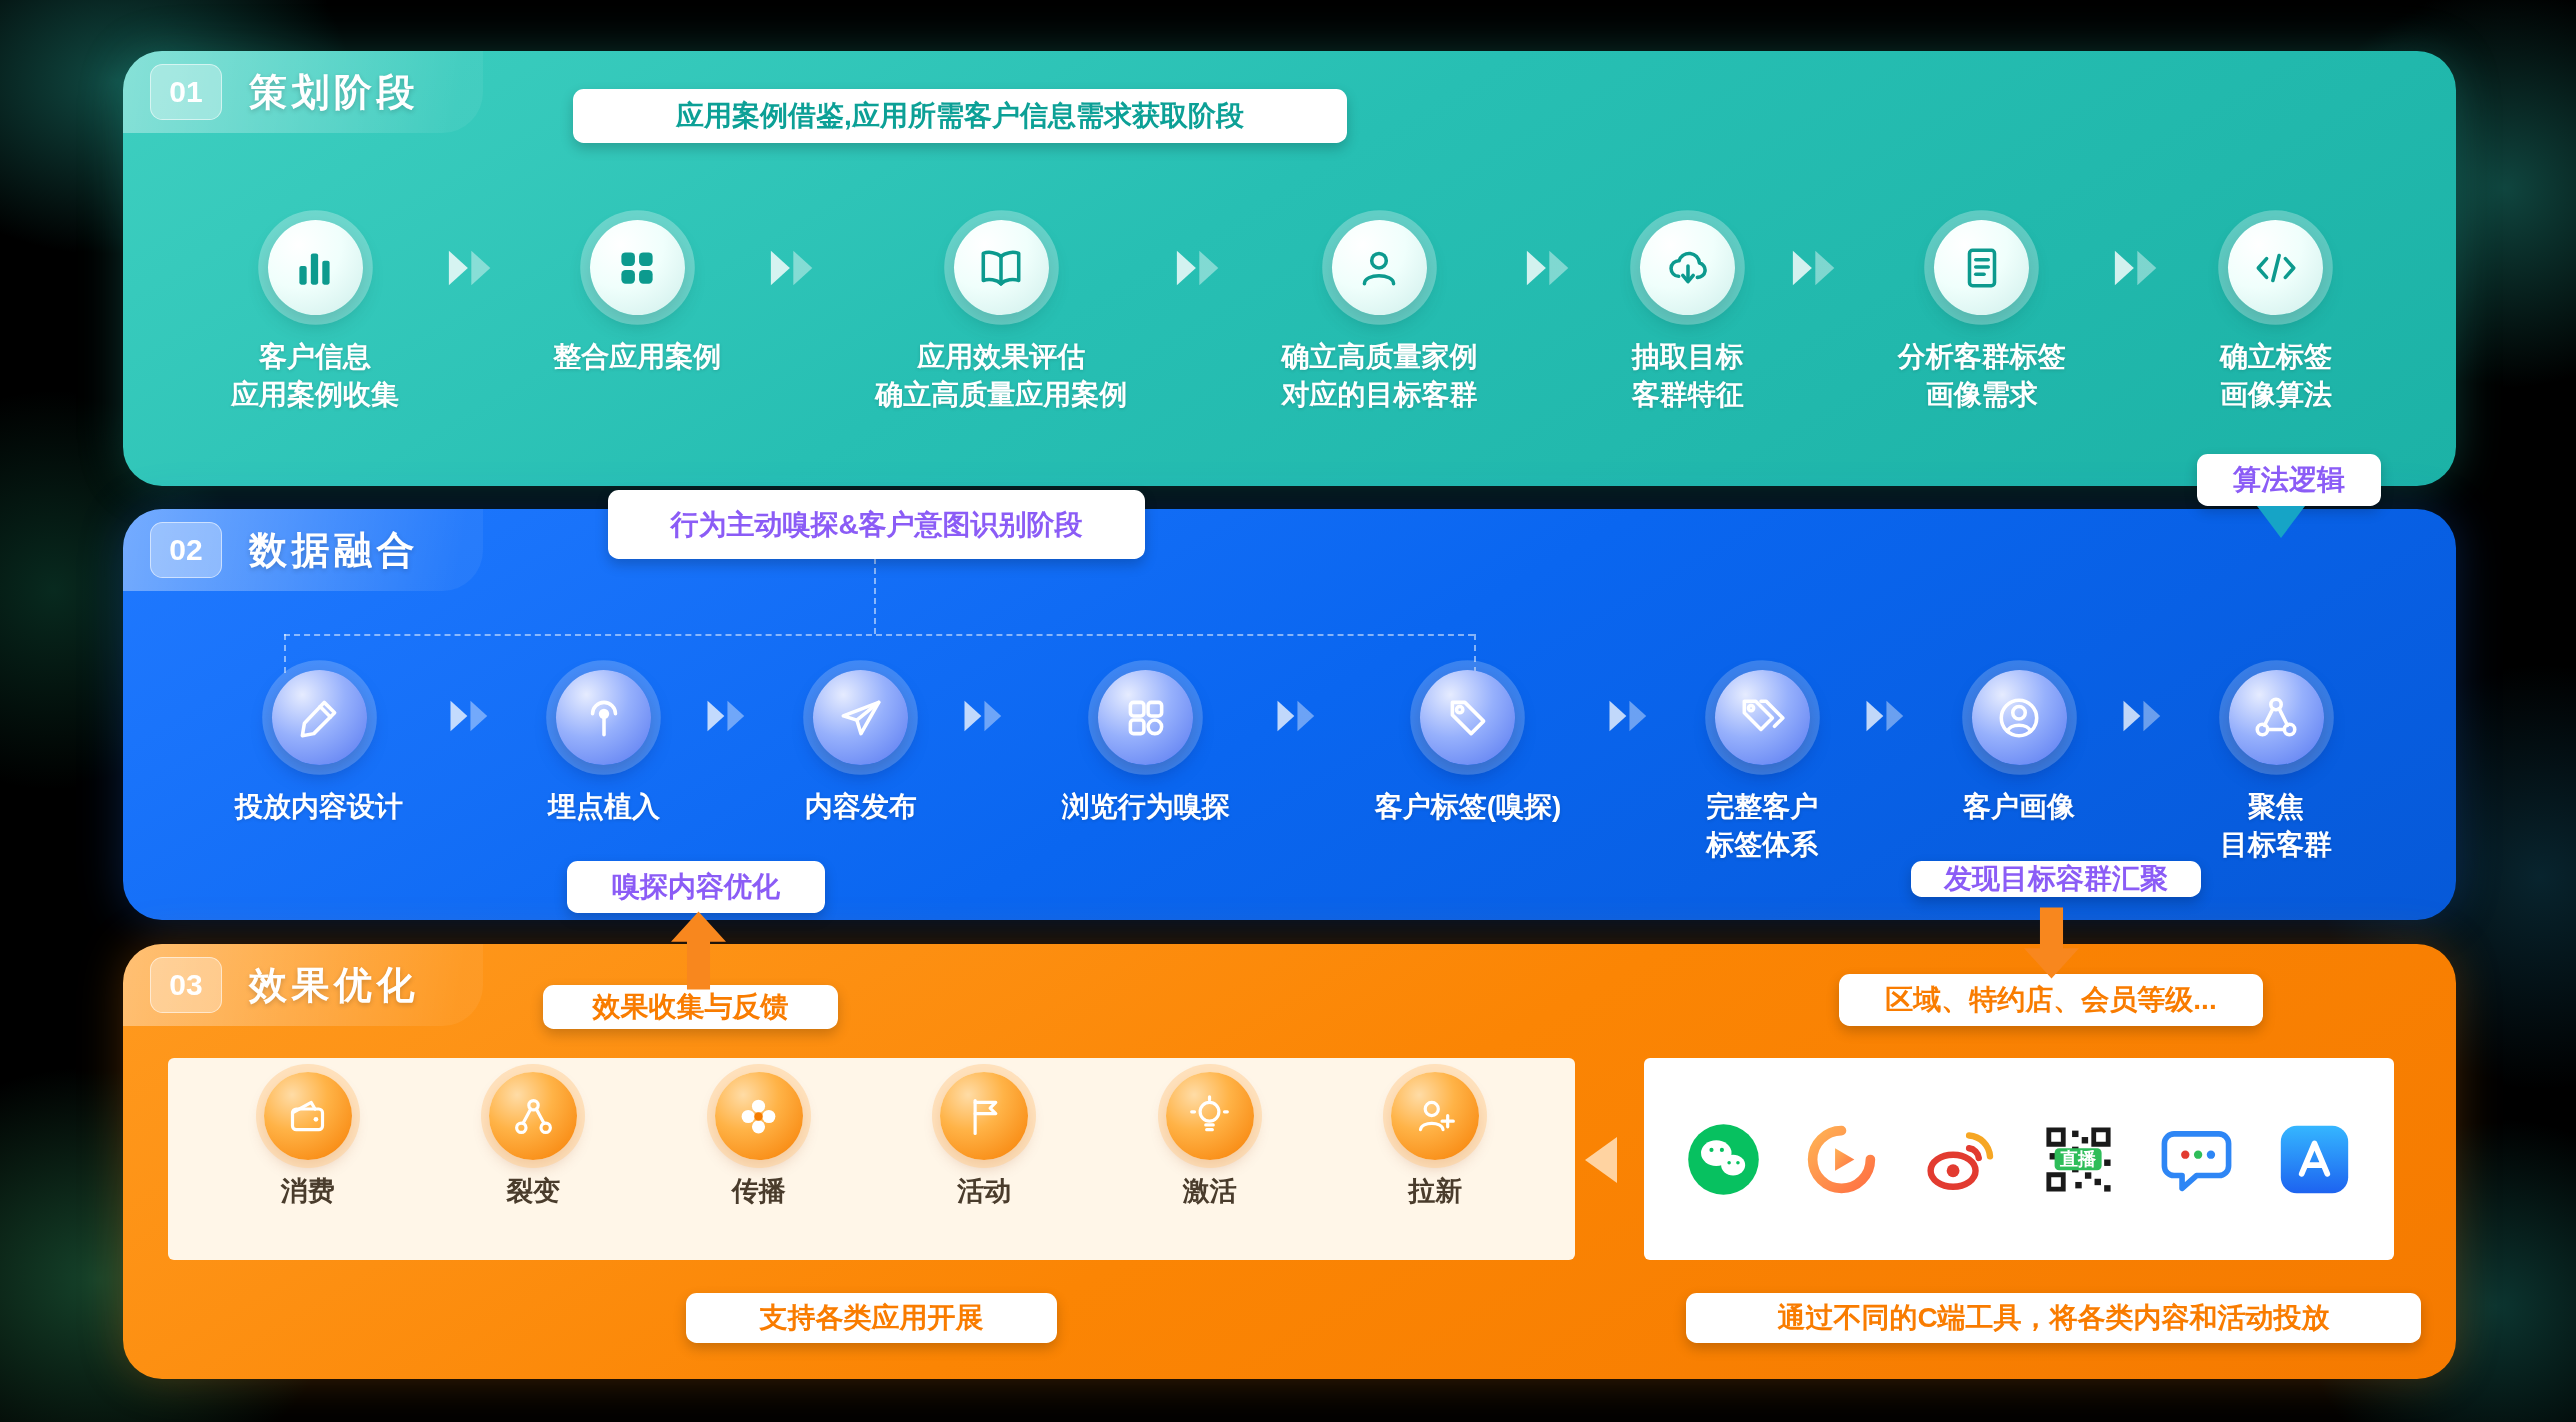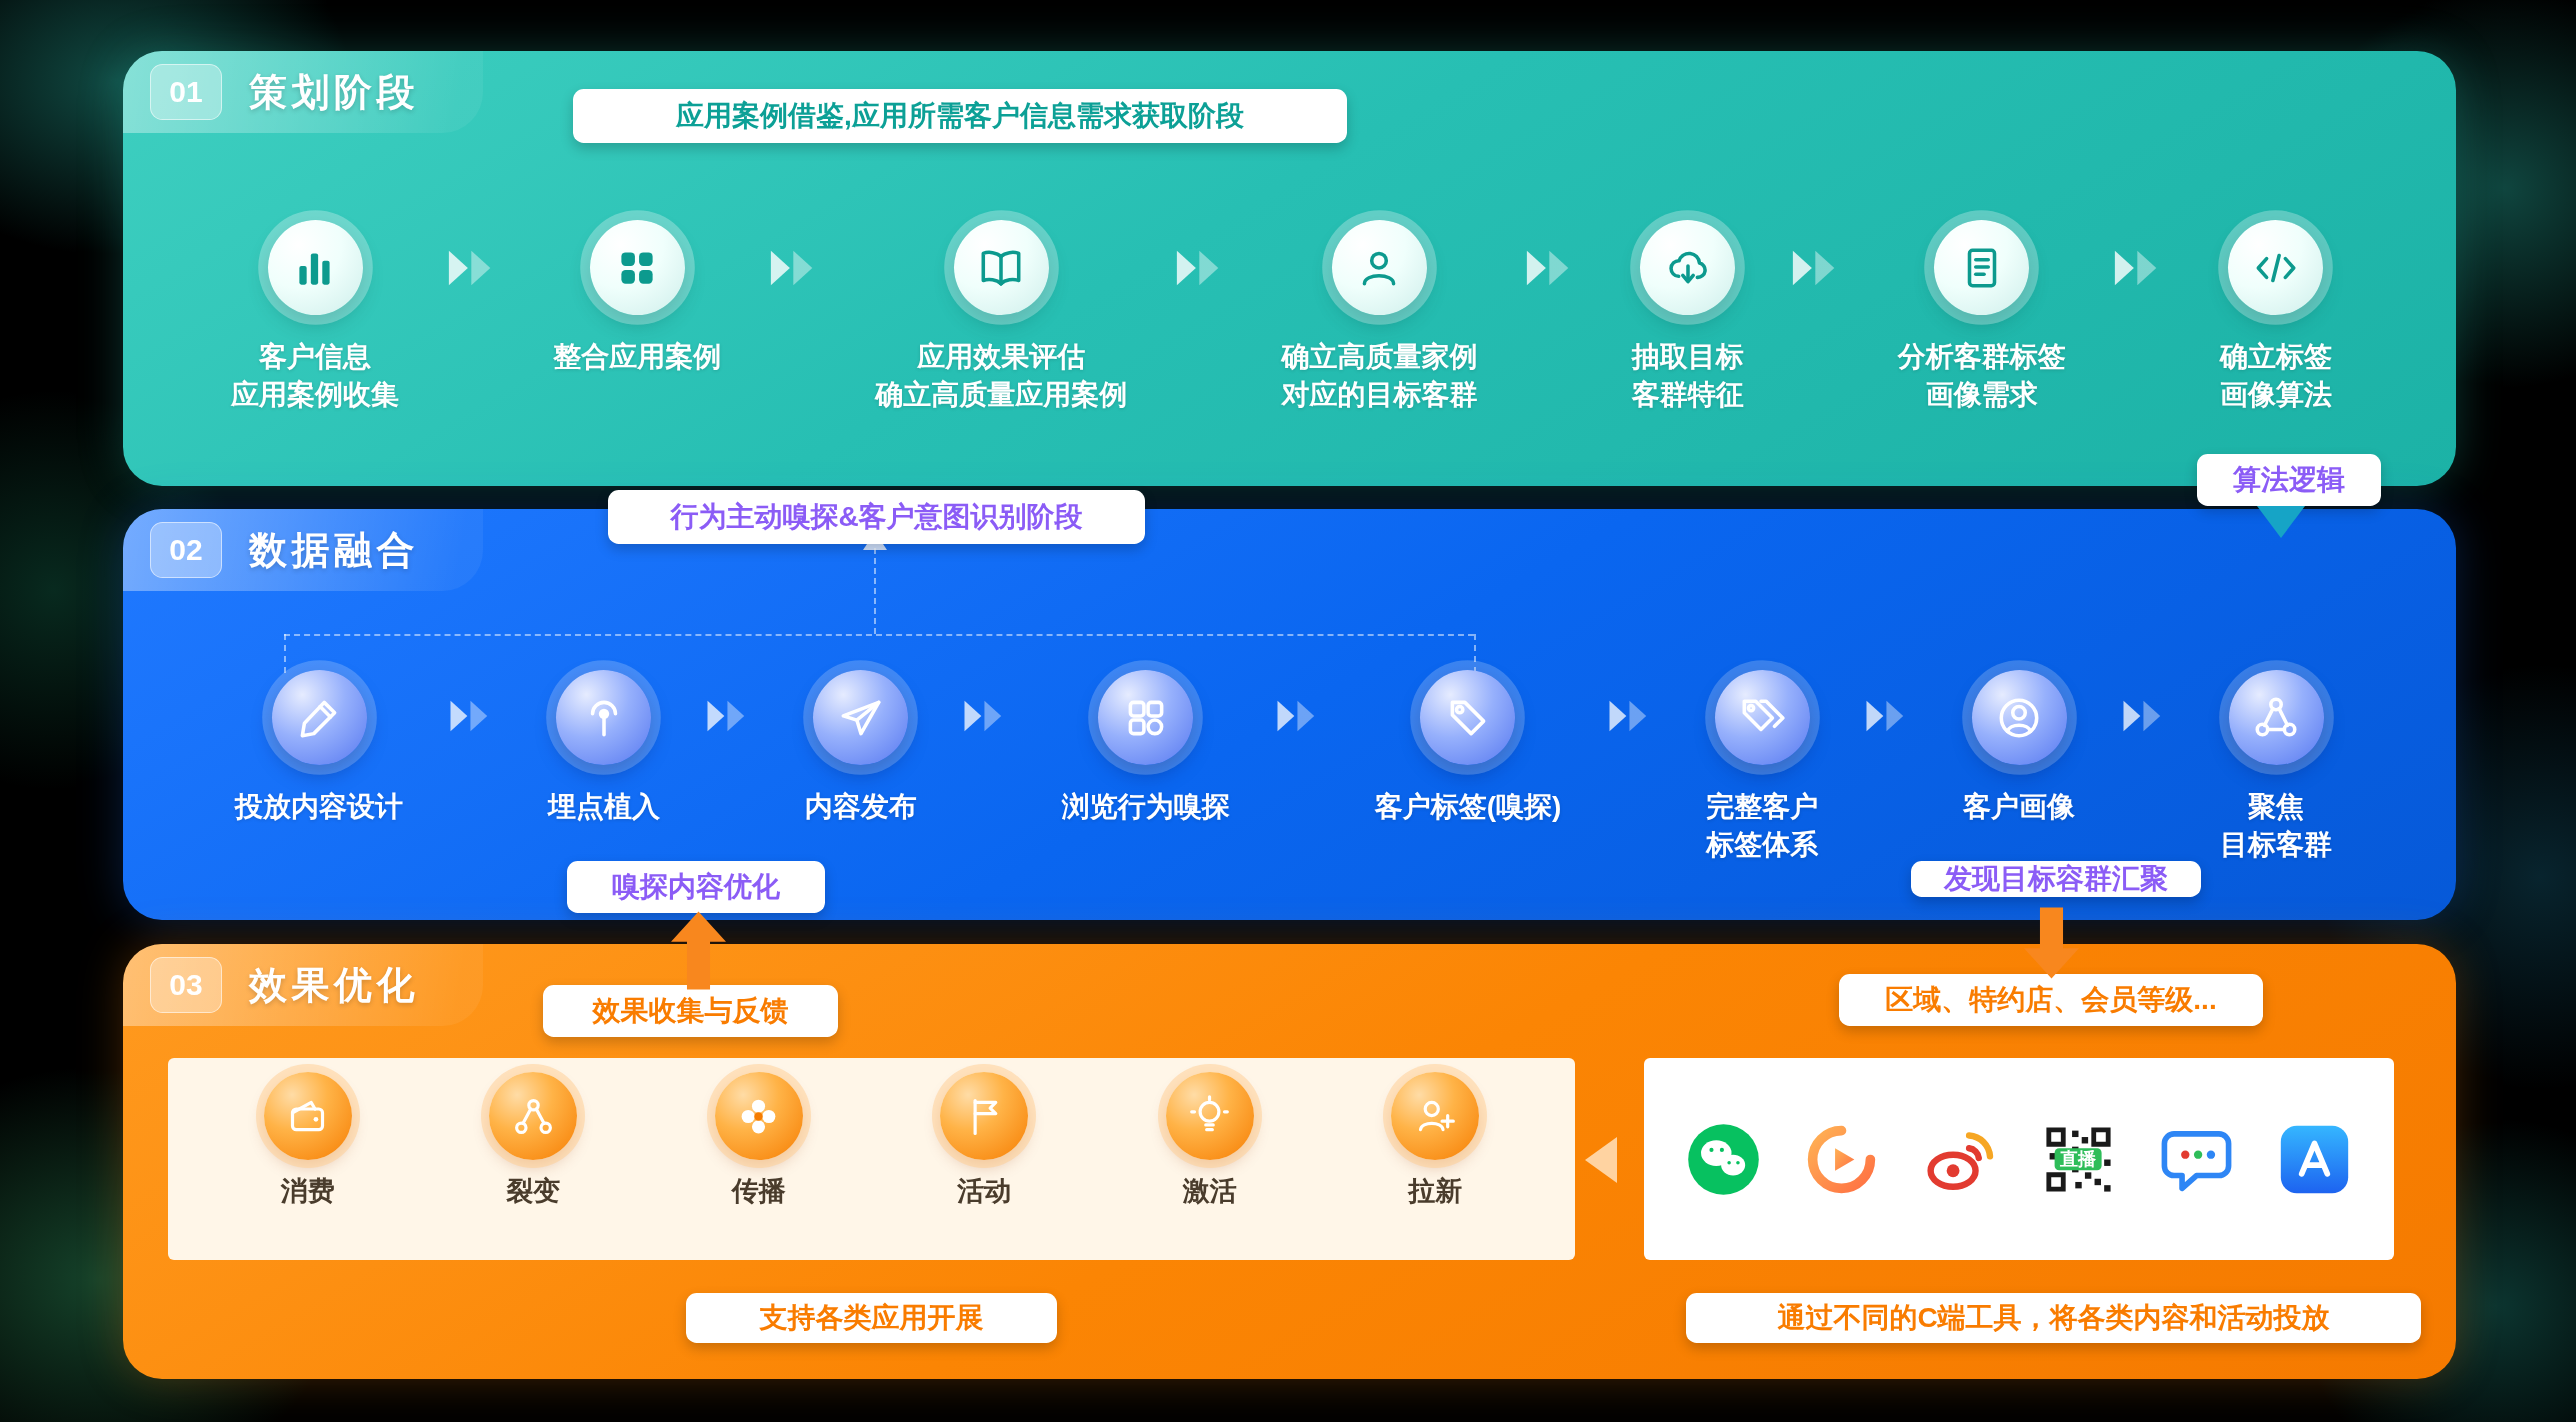--- a/index.html
+++ b/index.html
@@ -330,21 +330,21 @@
     </div>
   </div>
 </div>
 
 <div class="section s3">
   <div class="phase-tab">
     <div class="phase-num">03</div>
     <div class="phase-title">效果优化</div>
   </div>
 
-  <div class="banner t-orange" style="left:420px;top:41px;width:295px;height:52px;">效果收集与反馈</div>
+  <div class="banner t-orange" style="left:420px;top:41px;width:295px;height:44px;">效果收集与反馈</div>
   <div class="banner t-orange" style="left:1716px;top:30px;width:424px;height:52px;">区域、特约店、会员等级...</div>
 
   <div class="panel panel-apps">
     <div class="app">
       <div class="app-circle">
         <svg class="ic" viewBox="0 0 48 48" fill="none" stroke="currentColor" stroke-width="3.4" stroke-linecap="round" stroke-linejoin="round">
           <rect x="8" y="16" width="32" height="22" rx="4"></rect>
             <path d="M8 20 L28 9 L32 16"></path>
             <circle cx="33" cy="27" r="2.5" fill="currentColor" stroke="none"></circle>
         </svg>
@@ -486,21 +486,21 @@
     </div>
   </div>
 
   <div class="banner t-orange" style="left:563px;top:349px;width:371px;height:50px;">支持各类应用开展</div>
   <div class="banner t-orange" style="left:1563px;top:349px;width:735px;height:50px;">通过不同的C端工具，将各类内容和活动投放</div>
 </div>
 
 <div class="banner t-blue" style="left:2197px;top:454px;width:184px;height:52px;">算法逻辑</div>
 <div class="tri-down-blue"></div>
 
-<div class="banner t-blue" style="left:608px;top:490px;width:537px;height:54px;">行为主动嗅探&amp;客户意图识别阶段</div>
+<div class="banner t-blue" style="left:608px;top:490px;width:537px;height:69px;">行为主动嗅探&amp;客户意图识别阶段</div>
 
 <div class="banner t-blue" style="left:567px;top:861px;width:258px;height:52px;">嗅探内容优化</div>
 <div class="banner t-blue" style="left:1911px;top:861px;width:290px;height:36px;">发现目标容群汇聚</div>
 
 <svg class="arrow-orange arrow-up-orange" width="55" height="79" viewBox="0 0 62 88">
   <path d="M31 0 L62 34 H44 V88 H18 V34 H0 Z" fill="#f8871e"></path>
 </svg>
 <svg class="arrow-orange arrow-down-orange" width="55" height="72" viewBox="0 0 62 80">
   <path d="M31 80 L62 46 H44 V0 H18 V46 H0 Z" fill="#f8871e"></path>
 </svg>

